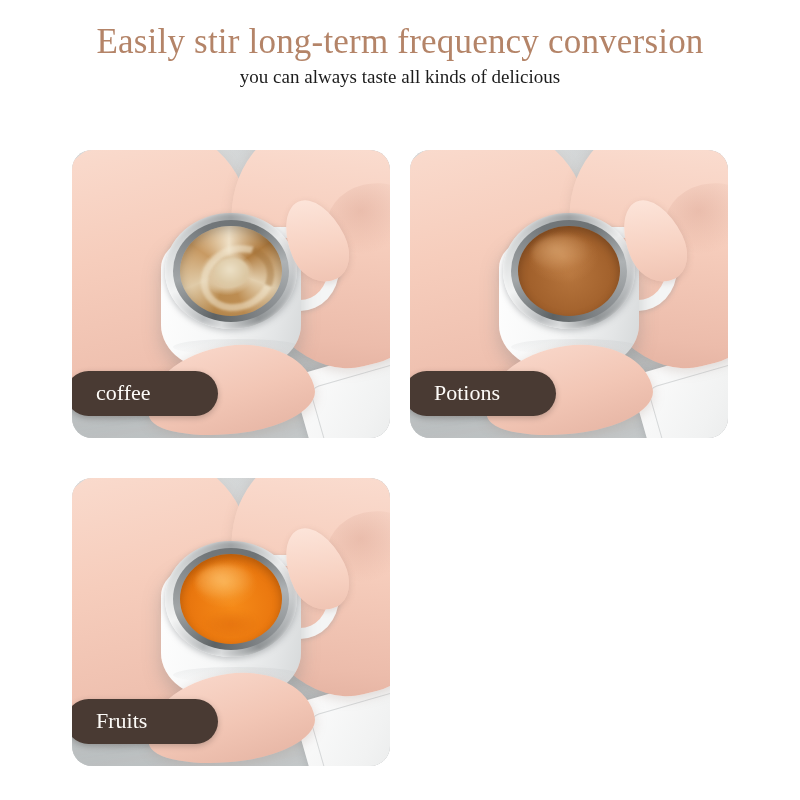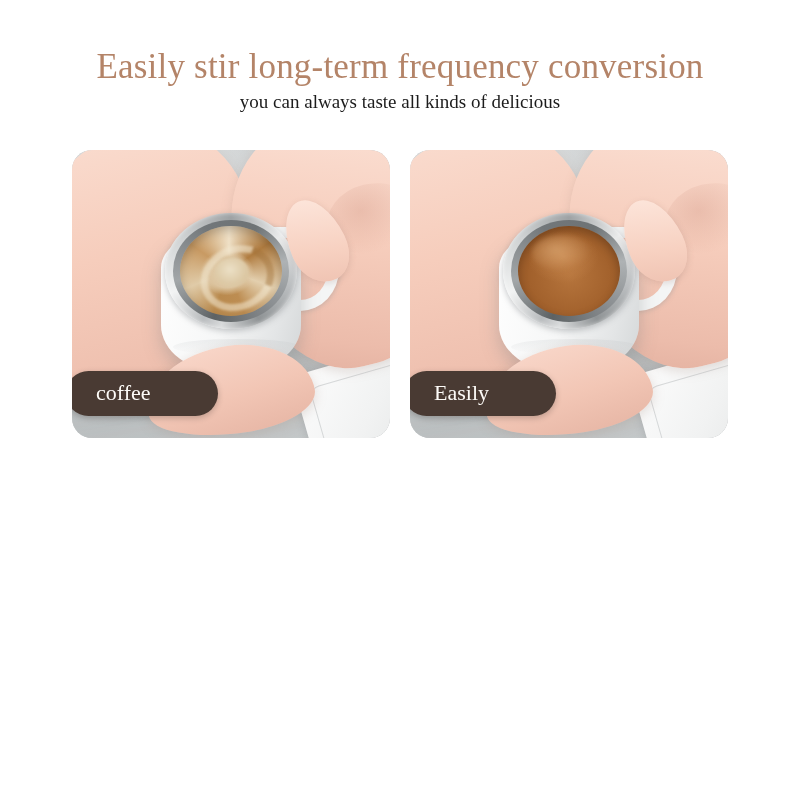--- a/index.html
+++ b/index.html
@@ -11,21 +11,21 @@
     height: 800px;
     background: #ffffff;
     font-family: "Liberation Serif", "DejaVu Serif", serif;
     overflow: hidden;
     position: relative;
   }
 
   
   .header {
     width: 100%;
-    padding-top: 45px;
+    padding-top: 20px;
     text-align: center;
   }
   .headline {
     font-family: "Liberation Serif", "DejaVu Serif", serif;
     font-size: 35px;
     line-height: 44px;
     color: #b48468;
     font-weight: 400;
     letter-spacing: 0.2px;
     white-space: nowrap;
@@ -409,17 +409,37 @@
       <div class="mug-handle"></div>
       <div class="mug-body">
         <div class="mug-seam"></div>
       </div>
       <div class="mug-rim"></div>
       <div class="mug-bevel"></div>
       <div class="liquid liquid-potion"></div>
     </div>
     <div class="hand hand-left-fingers"></div>
     <div class="hand thumb-right"></div>
-    <div class="caption">Easily</div>
+    <div class="caption">Potions</div>
   </div>
 
+  <div class="card">
+    <div class="scene"></div>
+    <div class="corner-object"></div>
+    <div class="hand hand-left"></div>
+    <div class="hand hand-right">
+      <div class="knuckles"></div>
+    </div>
+    <div class="mug">
+      <div class="mug-handle"></div>
+      <div class="mug-body">
+        <div class="mug-seam"></div>
+      </div>
+      <div class="mug-rim"></div>
+      <div class="mug-bevel"></div>
+      <div class="liquid liquid-fruits"></div>
+    </div>
+    <div class="hand hand-left-fingers"></div>
+    <div class="hand thumb-right"></div>
+    <div class="caption">Fruits</div>
+  </div>
 
 </div>
 
 </body></html>

